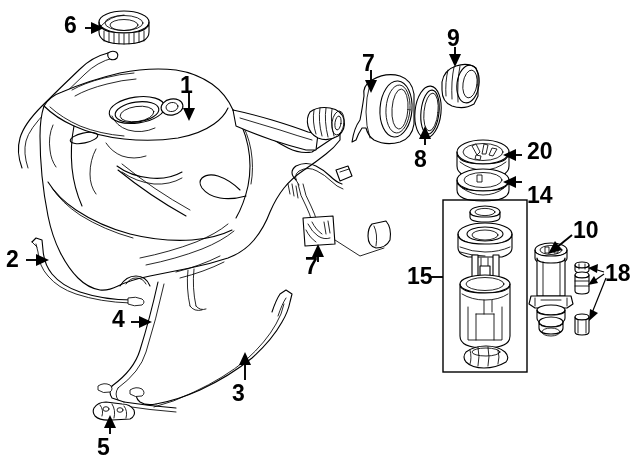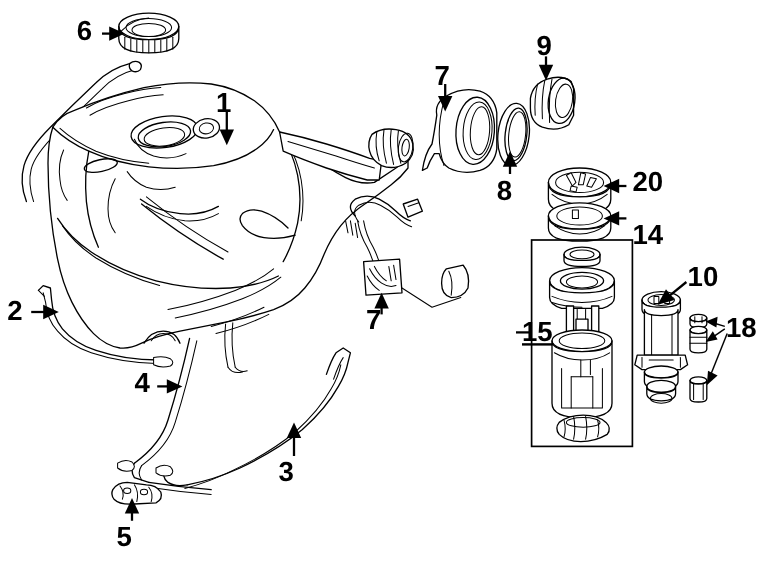--- a/index.html
+++ b/index.html
@@ -509,15 +509,15 @@
   <div class="callout-label" style="left:573px; top:219px;">10</div>
 
   <div class="callout-label" style="left:605px; top:262px;">18</div>
 
   <div class="callout-label" style="left:305px; top:255px;">7</div>
 
   <div class="callout-label" style="left:527px; top:140px;">20</div>
 
   <div class="callout-label" style="left:527px; top:184px;">14</div>
 
-  <div class="callout-label" style="left:435px; top:265px;text-decoration:underline;">15</div>
+  <div class="callout-label" style="left:407px; top:265px;">15</div>
 
 </div>
 
 </body></html>

